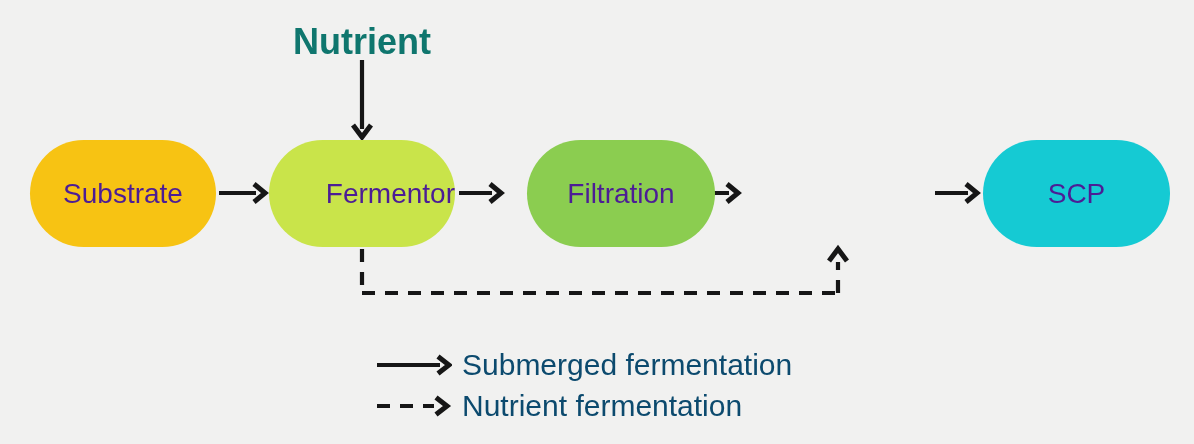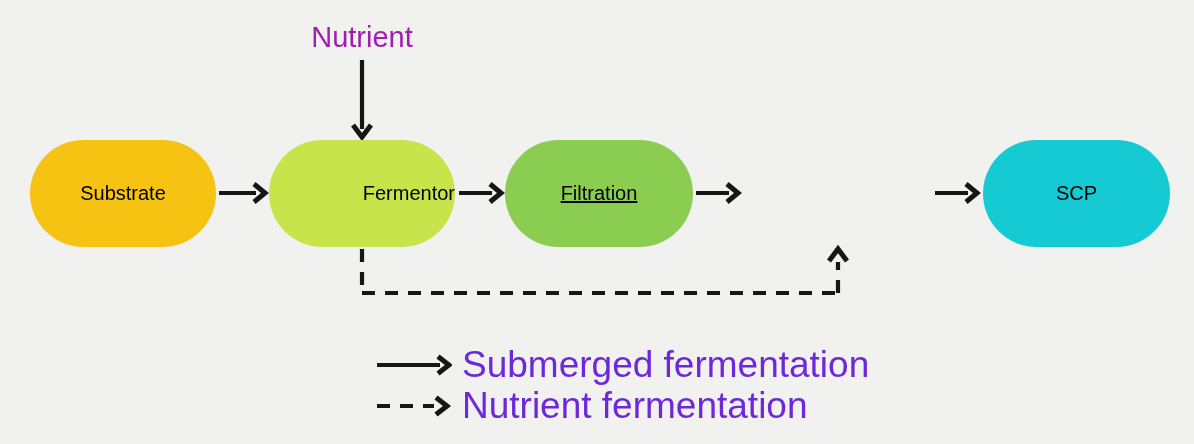--- a/index.html
+++ b/index.html
@@ -21,37 +21,38 @@
     pointer-events: none;
   }
   .node {
     position: absolute;
     top: 140px;
     height: 107px;
     border-radius: 54px;
     display: flex;
     align-items: center;
     justify-content: center;
-    font-size: 20px;
-    color: #000000;
+    font-size: 28px;
+    color: #4c1d95;
   }
   .node-substrate  { left: 30px;  width: 186px; }
   .node-fermentor  { left: 269px; width: 186px; justify-content: flex-end; }
-  .node-filtration { left: 505px; width: 188px; text-decoration: underline; }
+  .node-filtration { left: 527px; width: 188px; }
   .node-drying     { left: 744px; width: 186px; }
   .node-scp        { left: 983px; width: 187px; }
 
   .nutrient-label {
     position: absolute;
     left: 262px;
     top: 21px;
     width: 200px;
     text-align: center;
-    font-size: 29px;
-    color: #a21caf;
+    font-size: 36px;
+    color: #0f766e;
+    font-weight: bold;
   }
 
   .legend {
     position: absolute;
     left: 376px;
     top: 344px;
     display: flex;
     flex-direction: column;
   }
   .legend-row {
@@ -59,22 +60,22 @@
     display: flex;
     align-items: center;
   }
   .legend-glyph {
     width: 76px;
     height: 22px;
     margin-right: 10px;
     flex: 0 0 auto;
   }
   .legend-label {
-    font-size: 37px;
-    color: #6d28d9;
+    font-size: 30px;
+    color: #0c4a6e;
     white-space: nowrap;
   }
 
   .shaft { stroke: #161616; stroke-width: 4.2; fill: none; }
   .dashed { stroke-dasharray: 13 10; }
   .head  { stroke: #161616; stroke-width: 5; fill: none; stroke-linejoin: miter; }
 </style>
 </head>
 <body>
 

